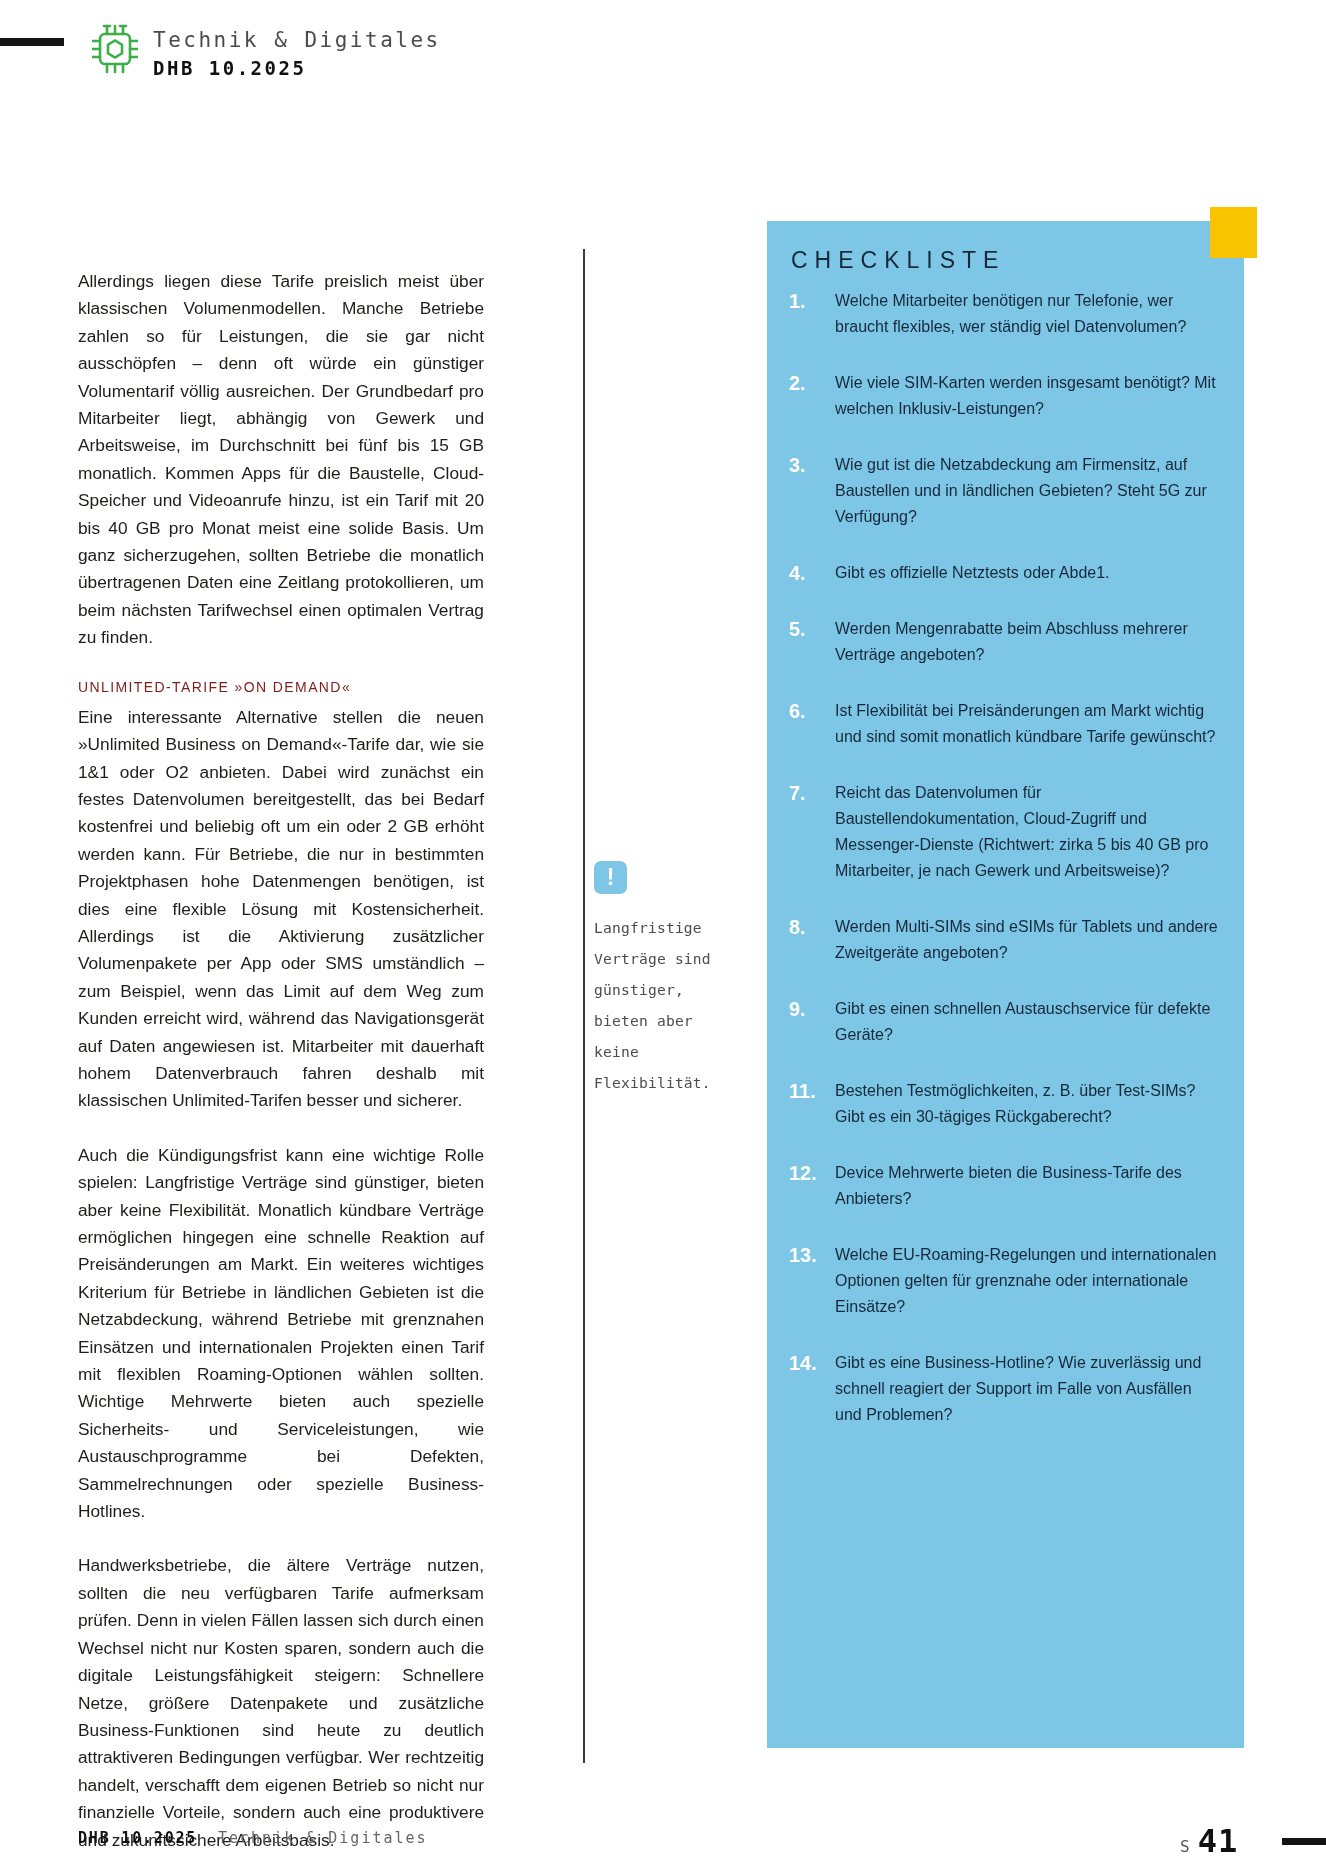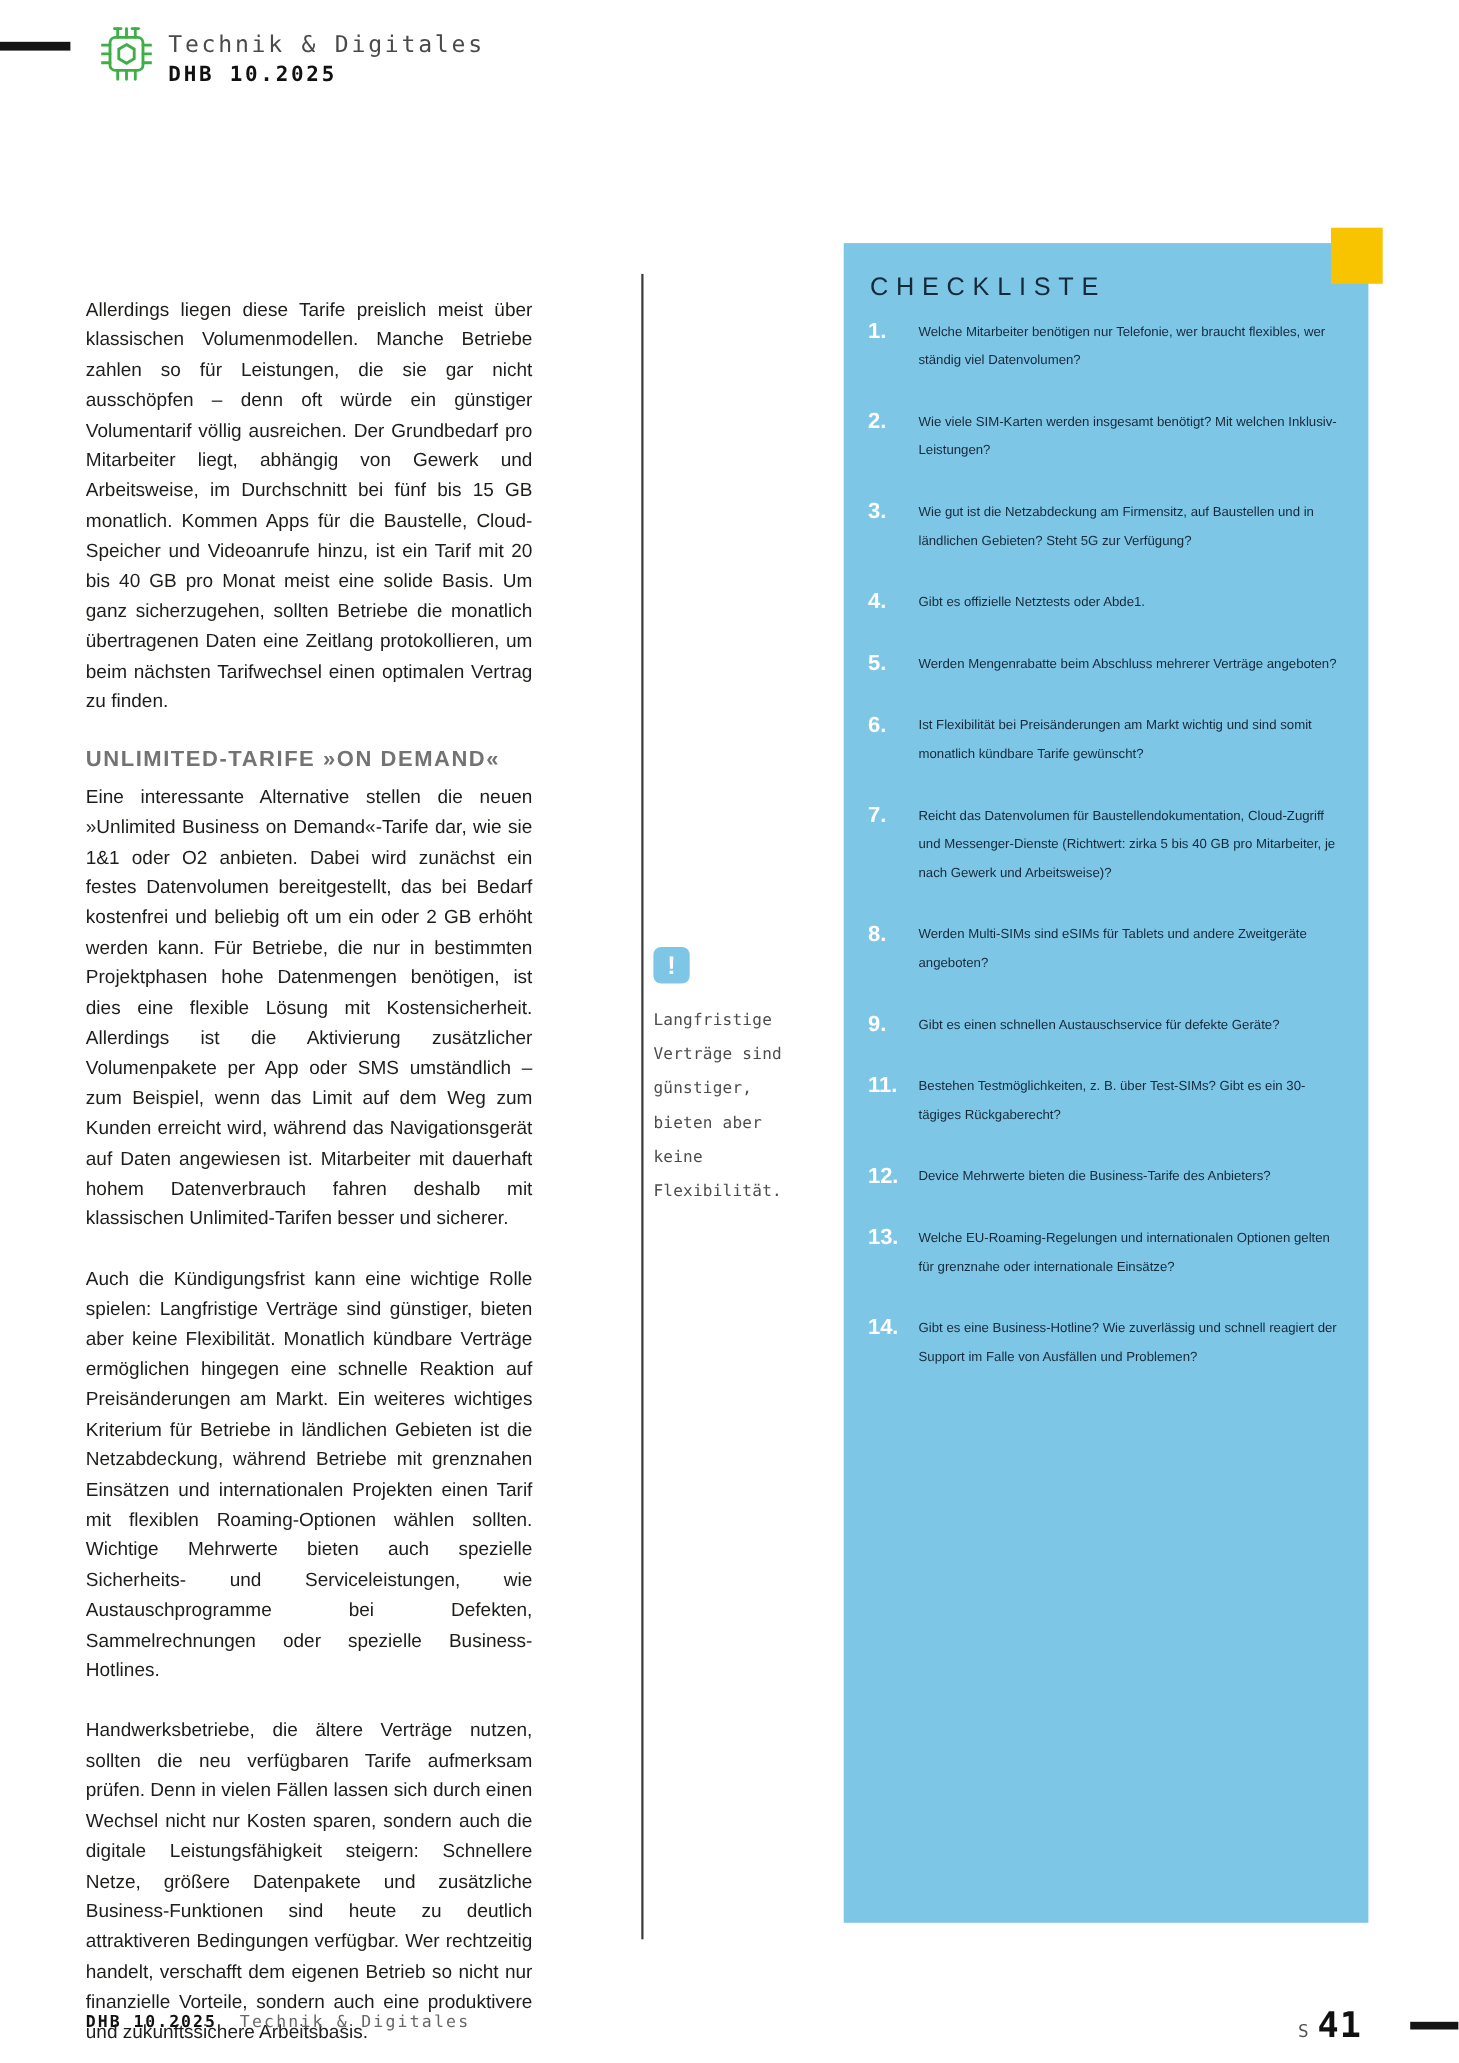--- a/index.html
+++ b/index.html
@@ -25,21 +25,21 @@
     font-family:"DejaVu Sans Mono",monospace;font-weight:bold;font-size:19px;color:#111;
     letter-spacing:2.5px;margin-top:5px;
   }
 
   .article-column{position:absolute;left:78px;top:236px;width:406px;margin-top:32px;}
   .body-paragraph{
     font-size:17.3px;line-height:27.4px;margin:0 0 27px 0;color:var(--body-text);
     text-align:justify;hyphens:auto;-webkit-hyphens:auto;
   }
   .section-heading{
-    font-weight:bold;font-size:20px;letter-spacing:1.4px;color:#737373;
+    font-weight:normal;font-size:14px;letter-spacing:1.4px;color:#7f1d1d;
     margin:12px 0 9px 0;
   }
 
   .column-divider{position:absolute;left:583px;top:249px;width:2px;height:1514px;background:#3a3a3a;}
 
   .callout{position:absolute;left:594px;top:861px;width:145px;}
   .exclamation-icon{
     width:33px;height:33px;border-radius:7px;background:var(--panel-blue);
     color:#fff;font-weight:bold;font-size:23px;display:flex;align-items:center;justify-content:center;
     font-family:"Liberation Sans",sans-serif;
@@ -60,21 +60,21 @@
   .checklist-kicker{
     font-size:23px;letter-spacing:7px;color:var(--heading-navy);margin:4px 0 14px 2px;
   }
   .checklist-title{
     color:#ffffff;font-weight:bold;font-size:30px;letter-spacing:2.2px;line-height:38px;
     width:420px;margin:0 0 36px 0;
   }
   .checklist-items{display:flex;flex-direction:column;gap:30px;}
   .check-item{display:flex;}
   .check-num{flex:0 0 46px;color:#ffffff;font-weight:bold;font-size:20px;line-height:26px;}
-  .check-text{color:var(--heading-navy);font-size:12px;line-height:26px;max-width:383px;}
+  .check-text{color:var(--heading-navy);font-size:16px;line-height:26px;max-width:383px;}
 
   .footer-issue{
     position:absolute;left:78px;top:1829px;font-family:"DejaVu Sans Mono",monospace;
     font-weight:bold;font-size:15px;letter-spacing:1.8px;color:#111;
   }
   .footer-section{
     position:absolute;left:218px;top:1829px;font-family:"DejaVu Sans Mono",monospace;
     font-size:15px;letter-spacing:2px;color:#666;
   }
   .footer-page{position:absolute;left:1180px;top:1822px;display:flex;align-items:baseline;gap:8px;}

